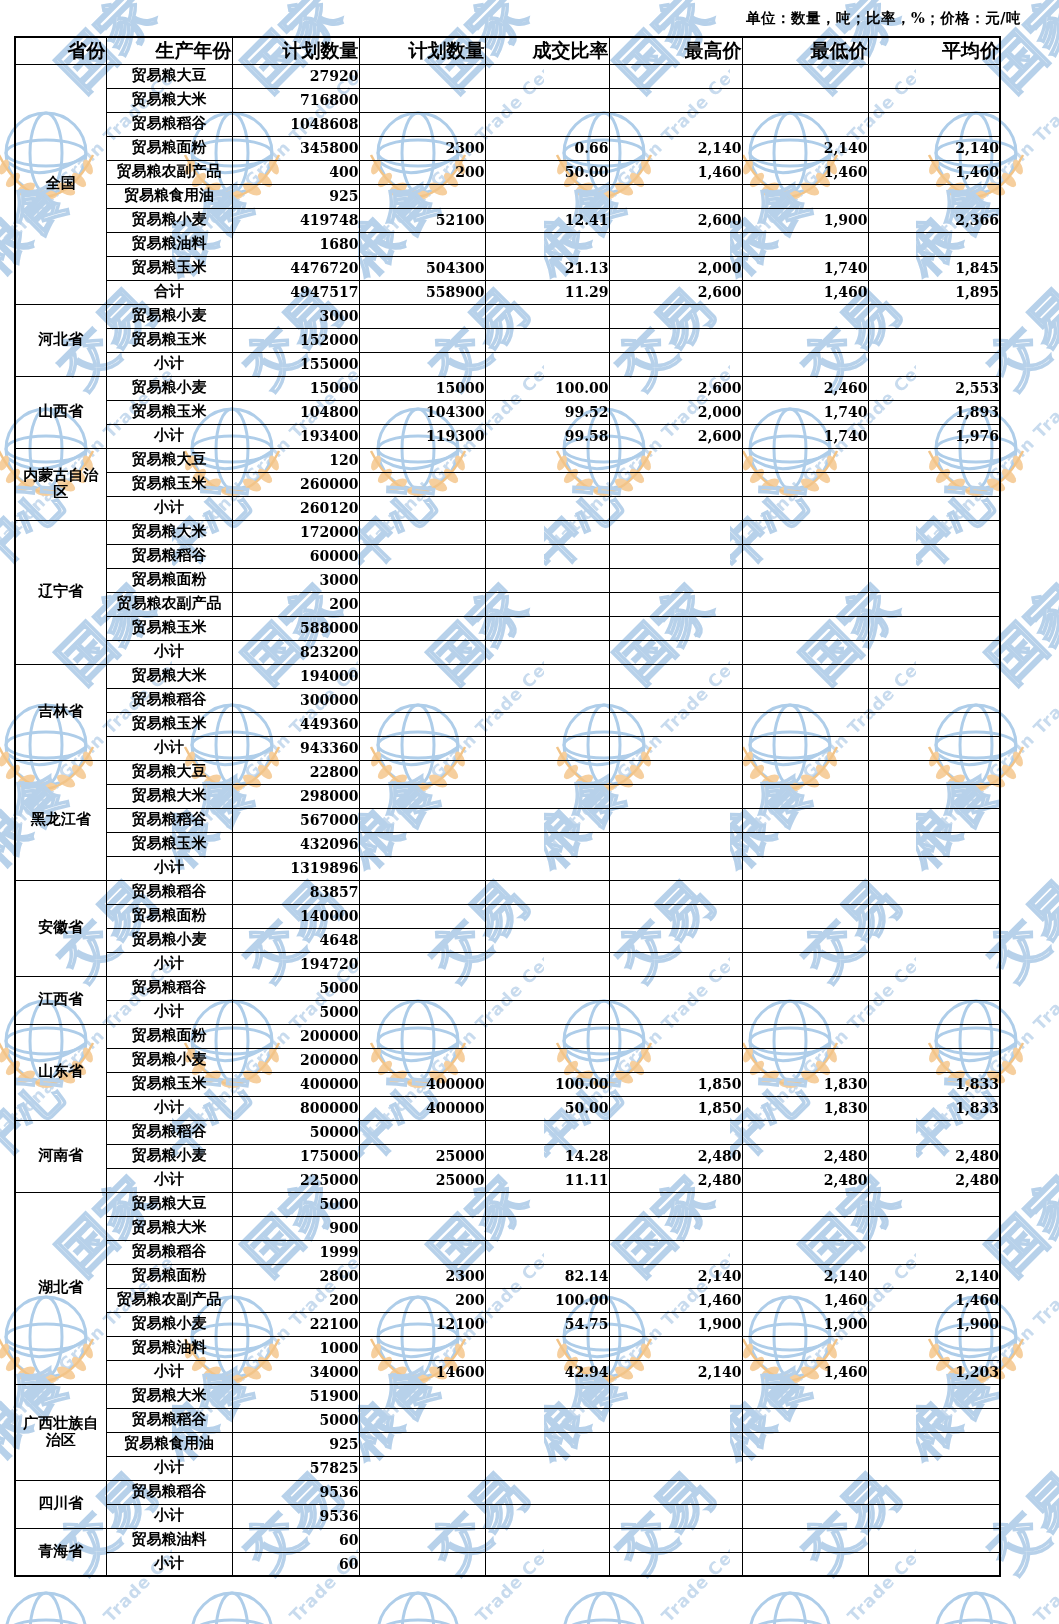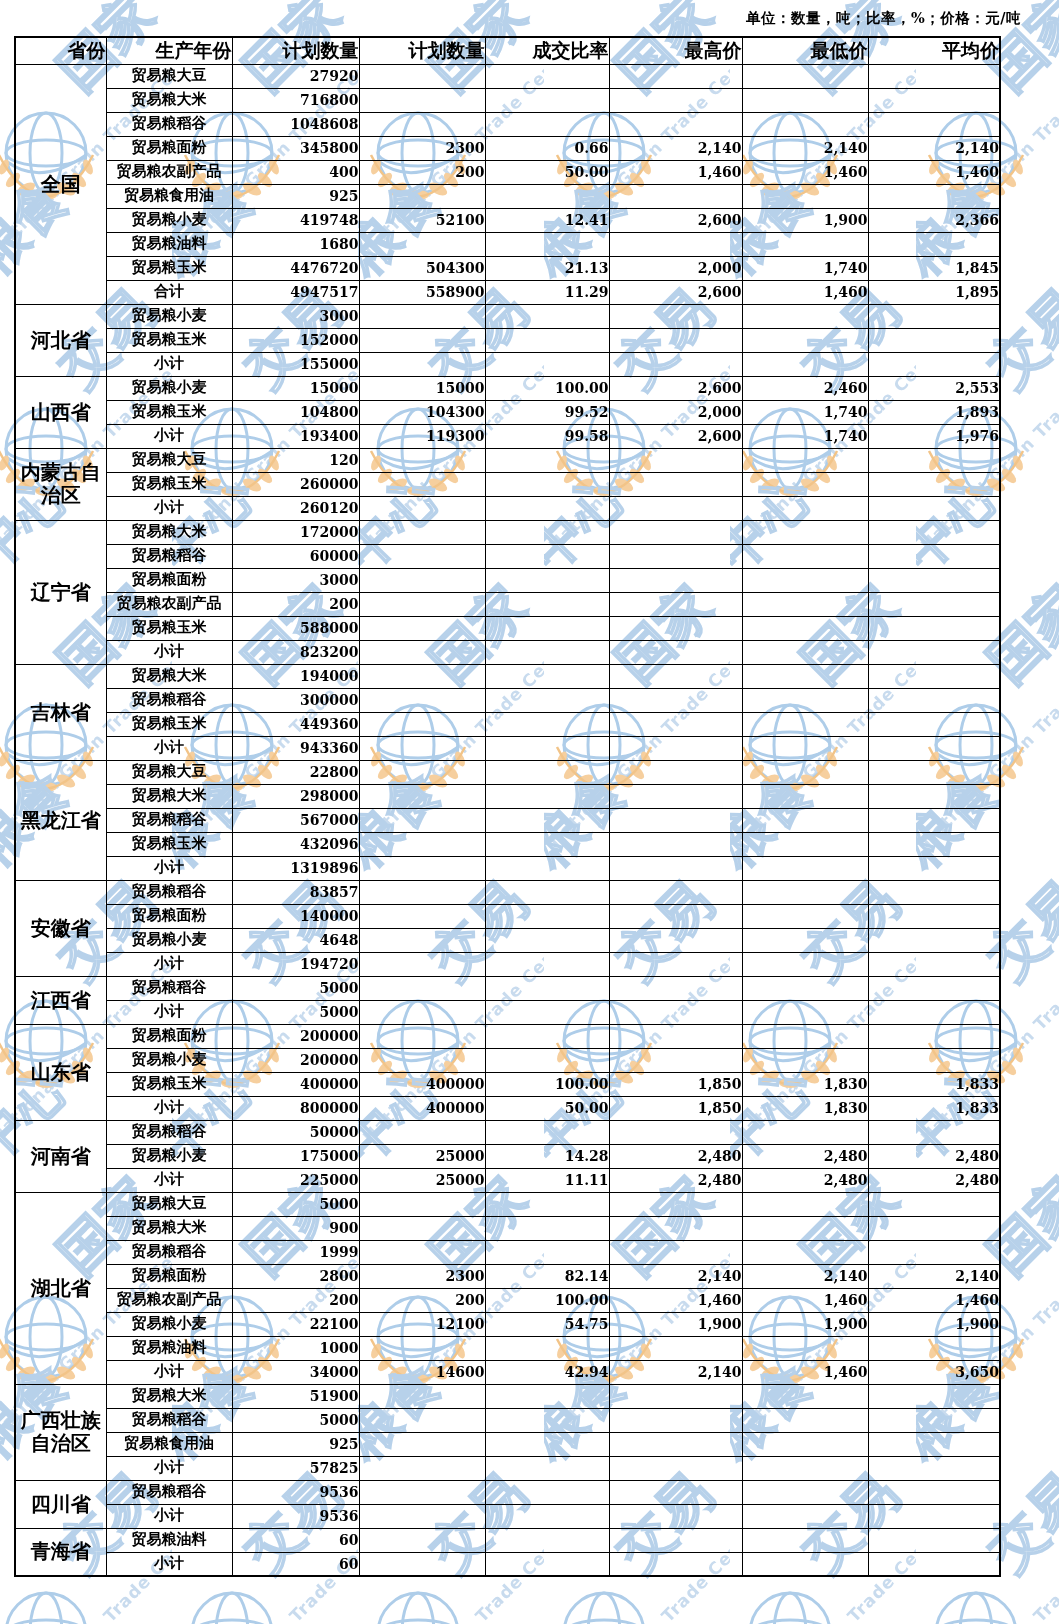--- a/index.html
+++ b/index.html
@@ -12,21 +12,21 @@
              font-size:14.5px;font-weight:bold;letter-spacing:.5px;}
   
   table.report{position:absolute;left:14px;top:36px;z-index:1;
                border-collapse:collapse;table-layout:fixed;
                border:2px solid #000;background:transparent;}
   table.report th,table.report td{border:1.5px solid #000;padding:0;overflow:hidden;
                background:transparent;font-weight:bold;line-height:1.15;}
   table.report thead tr{height:27px;}
   table.report tbody tr{height:24px;}
   th.hdr{font-size:19px;text-align:right;}
-  td.province{font-size:20px;text-align:center;padding:0 2px;}
+  td.province{font-size:15px;text-align:center;padding:0 2px;}
   td.product{font-size:15px;text-align:center;}
   td.num{font-size:14px;text-align:right;padding-right:7px;
          font-family:"DejaVu Serif","Liberation Serif",serif;}
   col.c-prov{width:91px;}  col.c-prod{width:126px;} col.c-plan{width:127px;}
   col.c-trad{width:126px;} col.c-rati{width:124px;} col.c-high{width:133px;}
   col.c-low{width:126px;}  col.c-avg{width:132px;}
 </style>
 </head>
 <body>
 
@@ -593,21 +593,21 @@
           <td class="num"></td>
           <td class="num"></td>
         </tr>
         <tr>
           <td class="product">小计</td>
           <td class="num">34000</td>
           <td class="num">14600</td>
           <td class="num">42.94</td>
           <td class="num">2,140</td>
           <td class="num">1,460</td>
-          <td class="num">3,650</td>
+          <td class="num">1,203</td>
         </tr>
         <tr>
           <td class="province" rowspan="4">广西壮族自治区</td>
           <td class="product">贸易粮大米</td>
           <td class="num">51900</td>
           <td class="num"></td>
           <td class="num"></td>
           <td class="num"></td>
           <td class="num"></td>
           <td class="num"></td>

